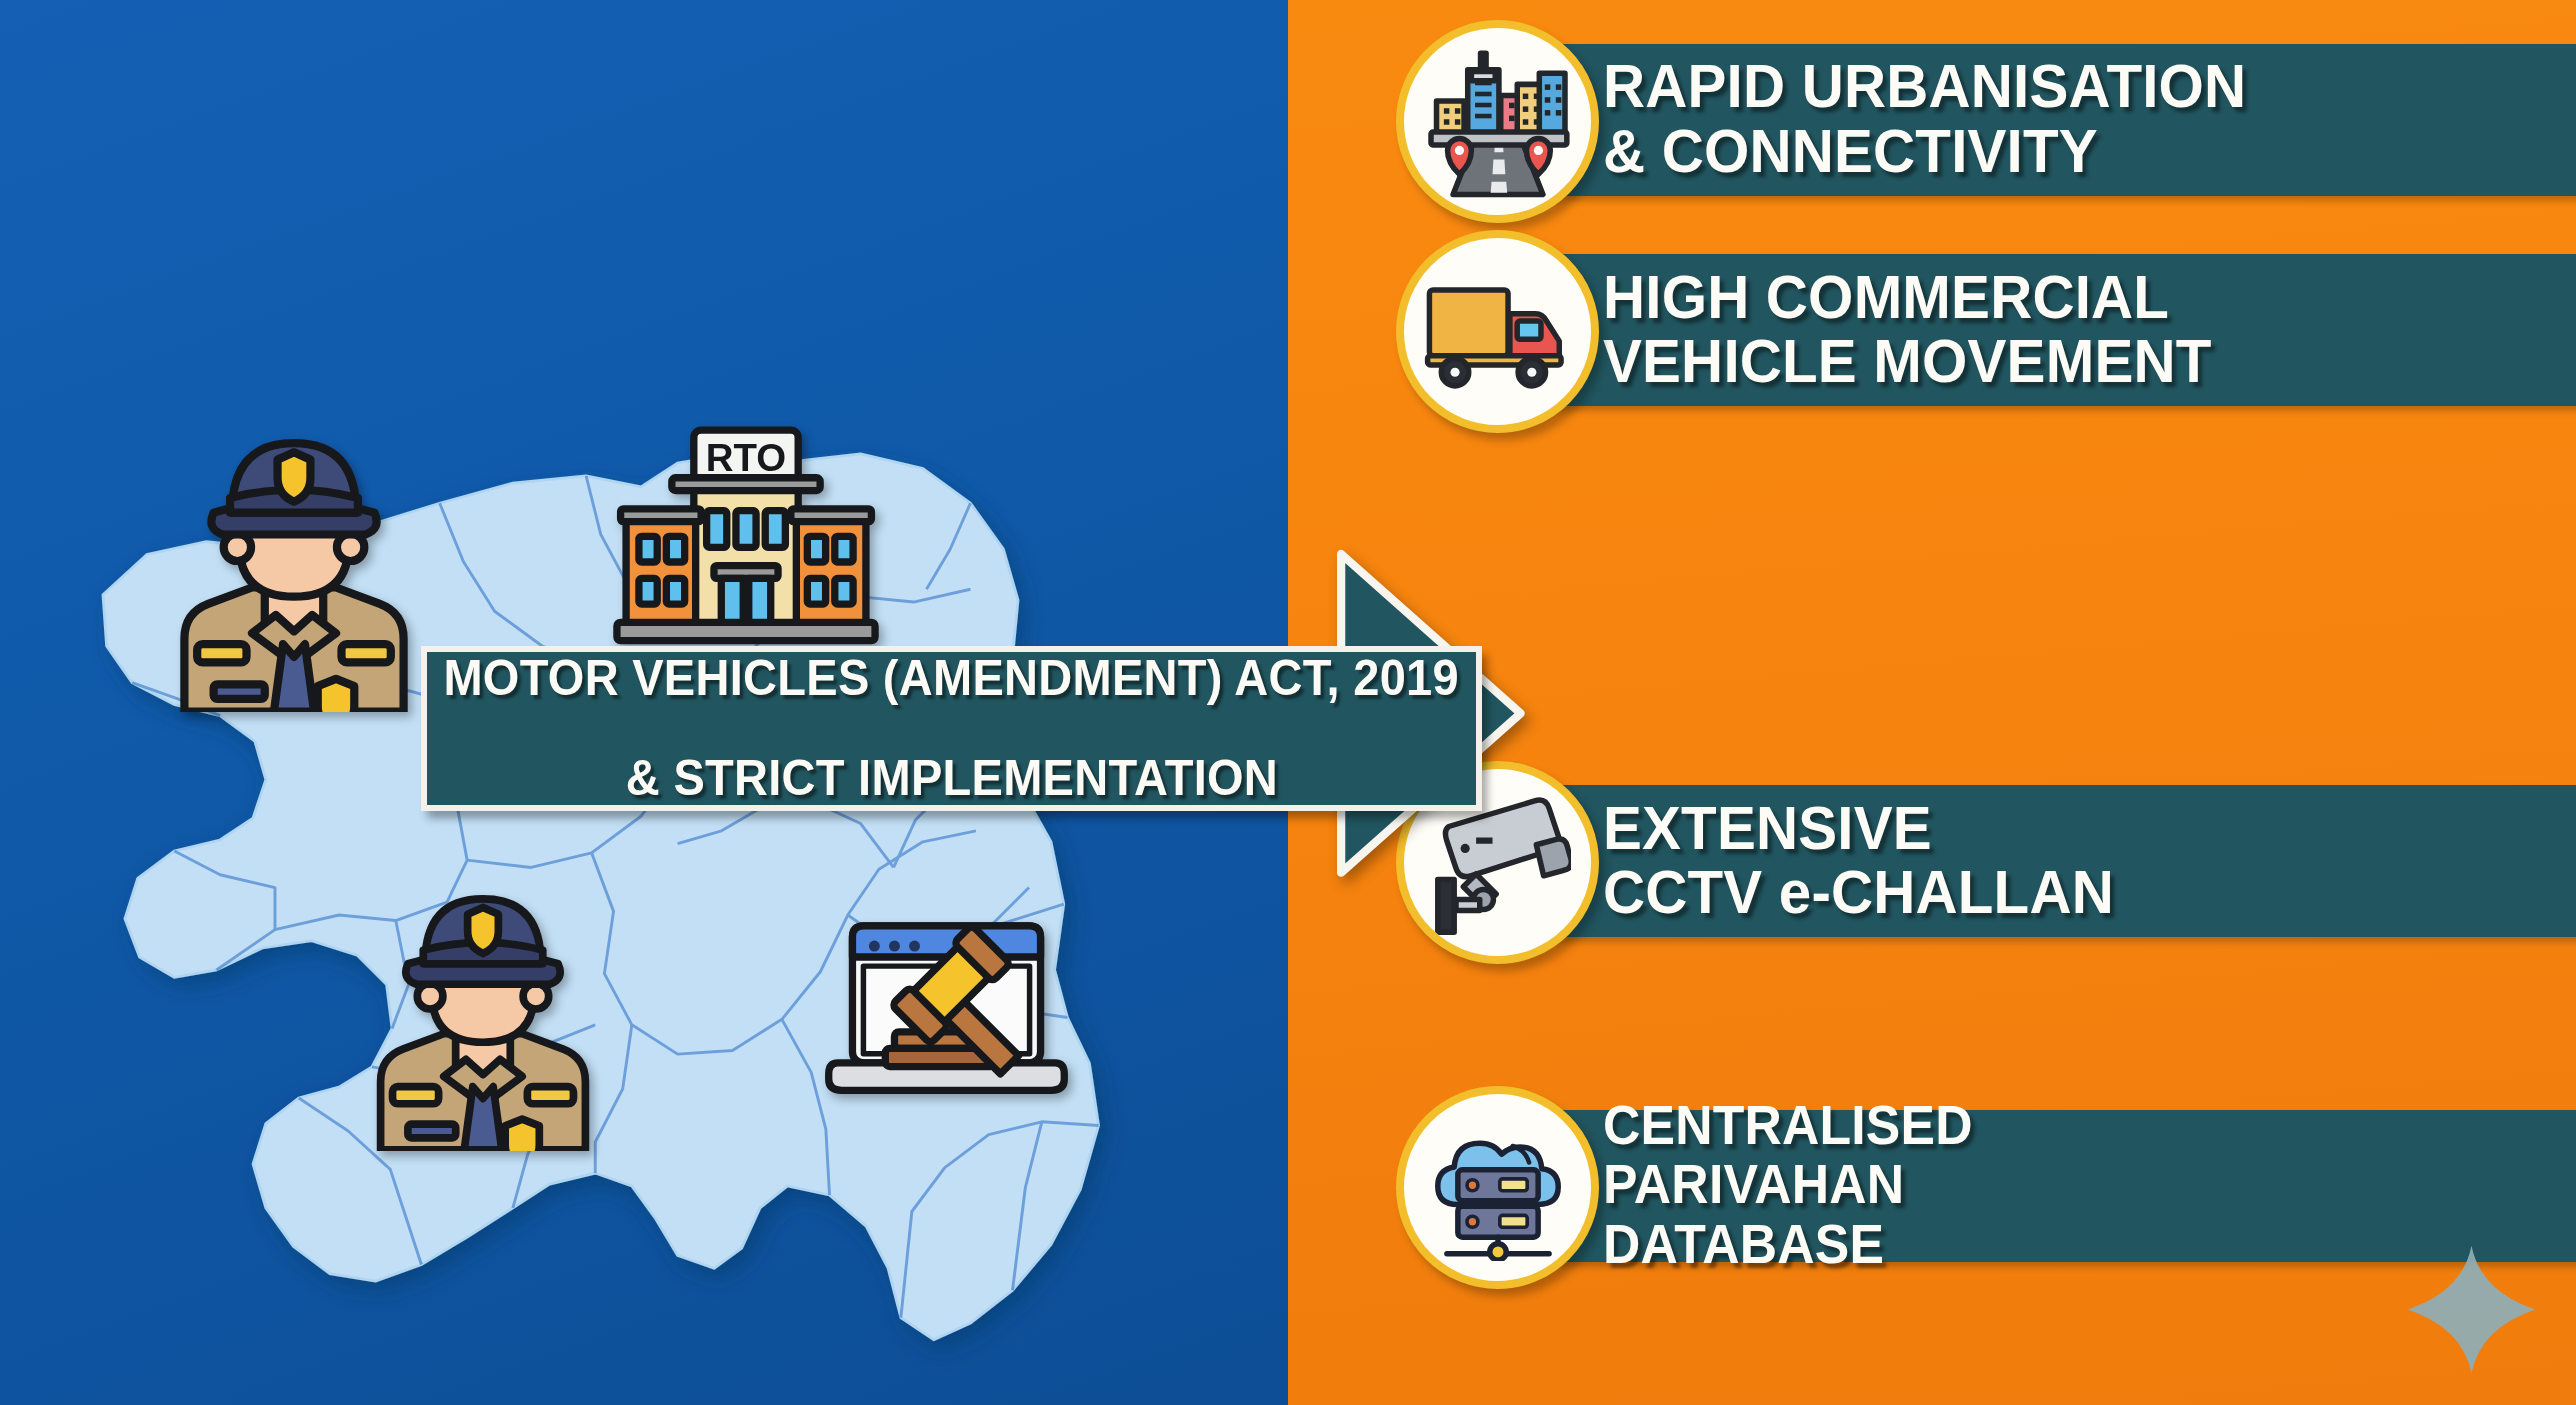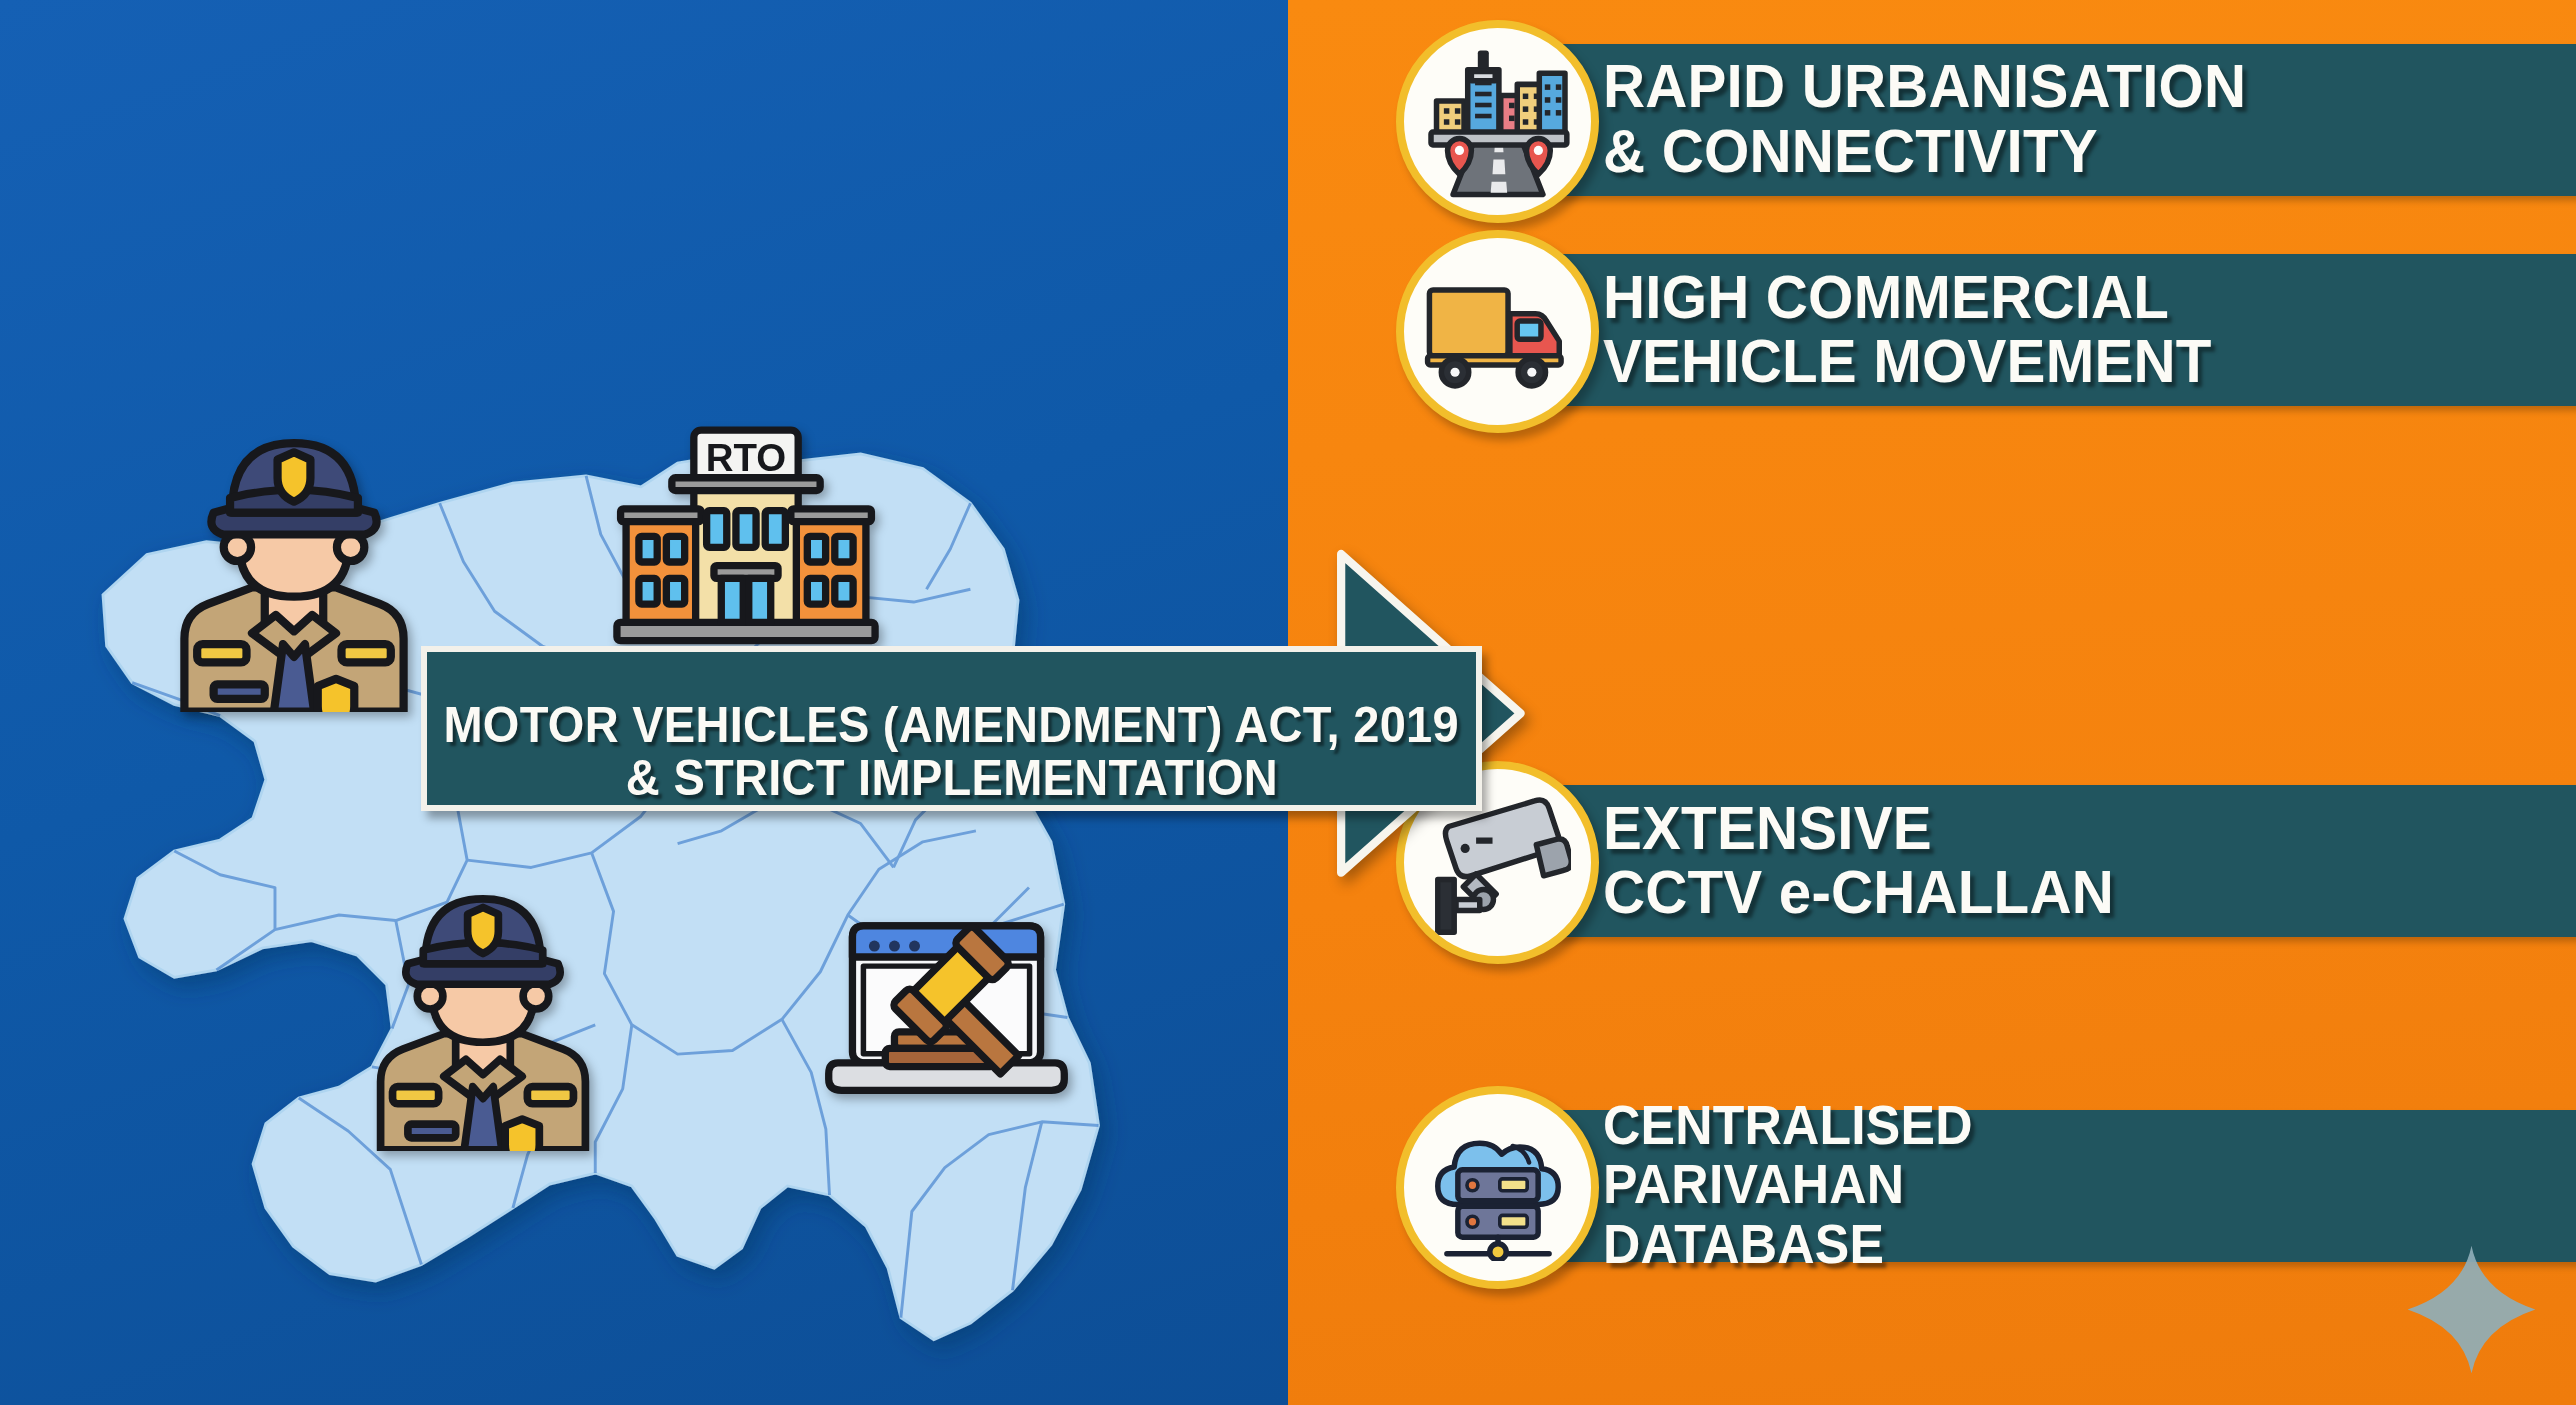--- a/index.html
+++ b/index.html
@@ -36,21 +36,21 @@
   #officer-2{left:355px;top:867px;}
   #ejustice{left:823px;top:915px;}
 
   
   .arrow{position:absolute;left:1125px;top:521px;width:403px;height:384px;z-index:10;}
   .arrow svg{display:block;filter:drop-shadow(5.5px 7.3px 6.4px rgba(0,0,0,0.33));}
 
   .banner{
     position:absolute;left:421px;top:646px;width:1061px;height:165px;z-index:12;
     background:#21555F;border:6.4px solid #F3F1EA;
-    display:flex;flex-direction:column;align-items:center;justify-content:flex-end;
+    display:flex;flex-direction:column;align-items:center;justify-content:space-between;
     box-shadow:6.4px 8.2px 8.2px rgba(0,0,0,0.34);
   }
   .banner-line{
     color:#FBFAF5;font-weight:bold;font-size:50px;line-height:1.06;
     letter-spacing:0.3px;transform:scaleX(0.94);white-space:nowrap;
     text-shadow:3.7px 3.7px 2.7px rgba(0,0,0,0.45);
   }
 
   
   .row{position:absolute;left:1288px;z-index:6;height:212px;}

